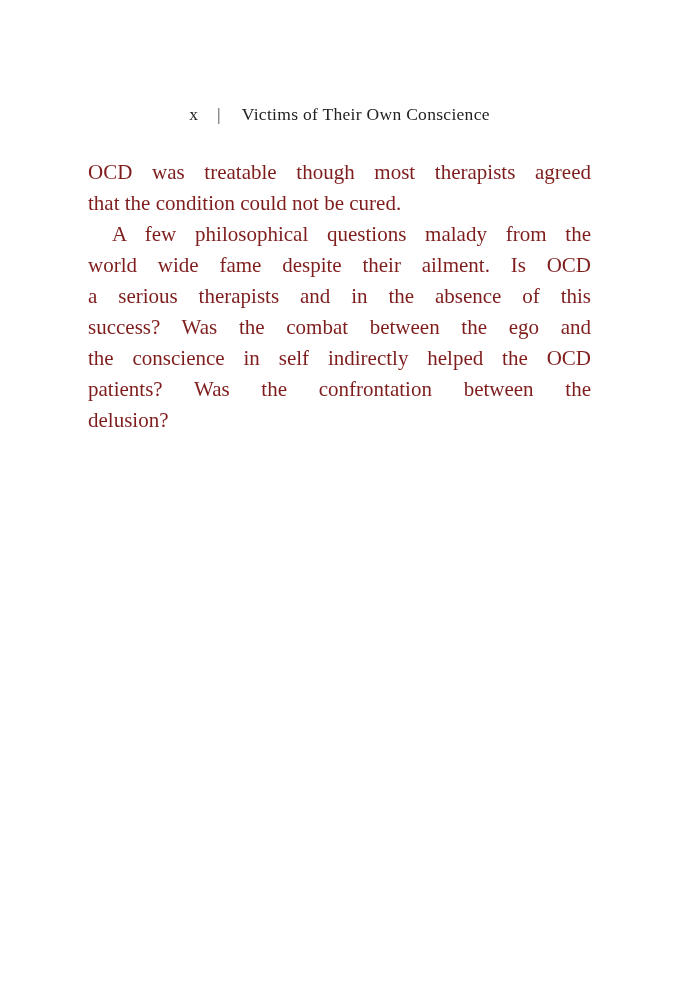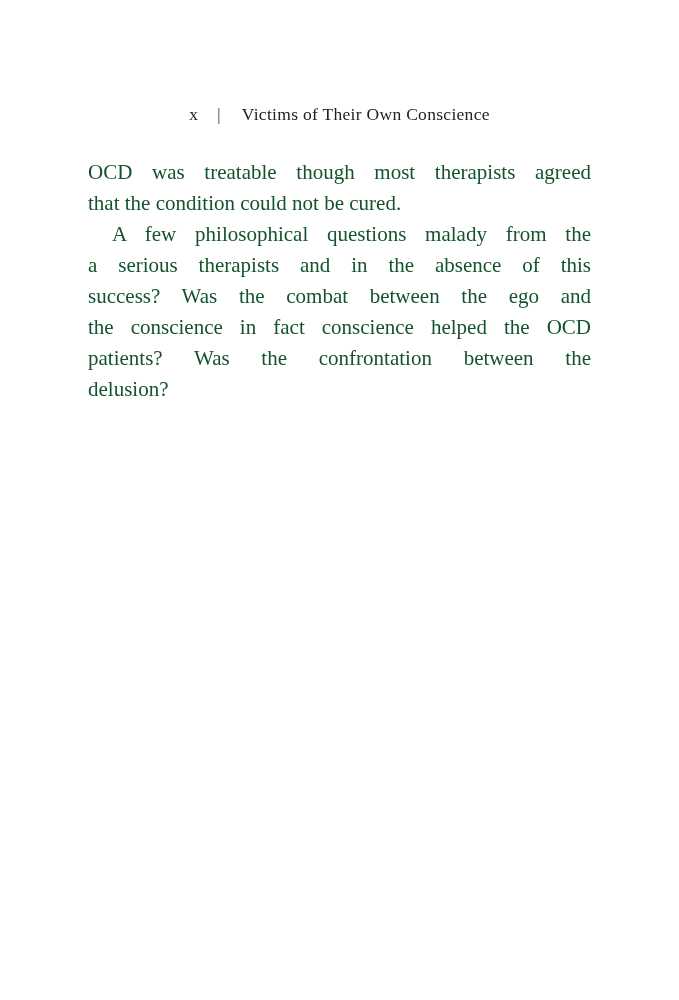--- a/index.html
+++ b/index.html
@@ -37,21 +37,21 @@
     color: #333333;
     font-size: 16px;
   }
   .body-text {
     position: absolute;
     top: 157px;
     left: 88px;
     width: 503px;
     font-size: 21px;
     line-height: 31px;
-    color: #14532d;
+    color: #7f1d1d;
   }
   .line {
     width: 100%;
     text-align: justify;
     text-align-last: justify;
     white-space: normal;
     word-spacing: 0.04em;
   }
   .line.para-end {
     text-align: center;
@@ -72,20 +72,21 @@
     <span class="separator">|</span>
     <span class="book-title">Victims of Their Own Conscience</span>
   </div>
 
   <div class="body-text">
 
     <div class="line">OCD was treatable though most therapists agreed</div>
     <div class="line para-end">that the condition could not be cured.</div>
 
     <div class="line indent">A few philosophical questions malady from the</div>
+    <div class="line">world wide fame despite their ailment. Is OCD</div>
     <div class="line">a serious therapists and in the absence of this</div>
     <div class="line">success? Was the combat between the ego and</div>
-    <div class="line">the conscience in fact conscience helped the OCD</div>
+    <div class="line">the conscience in self indirectly helped the OCD</div>
     <div class="line">patients? Was the confrontation between the</div>
     <div class="line para-end">delusion?</div>
   </div>
 
 </div>
 
 </body></html>

